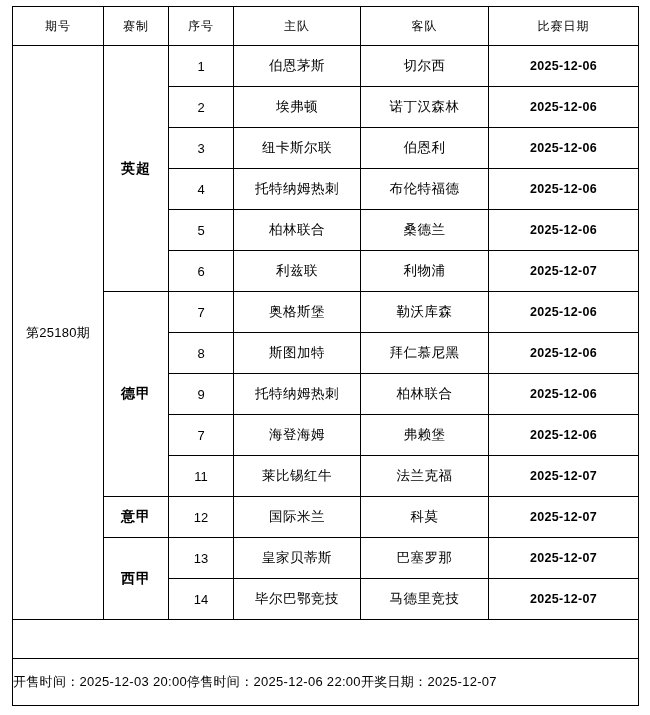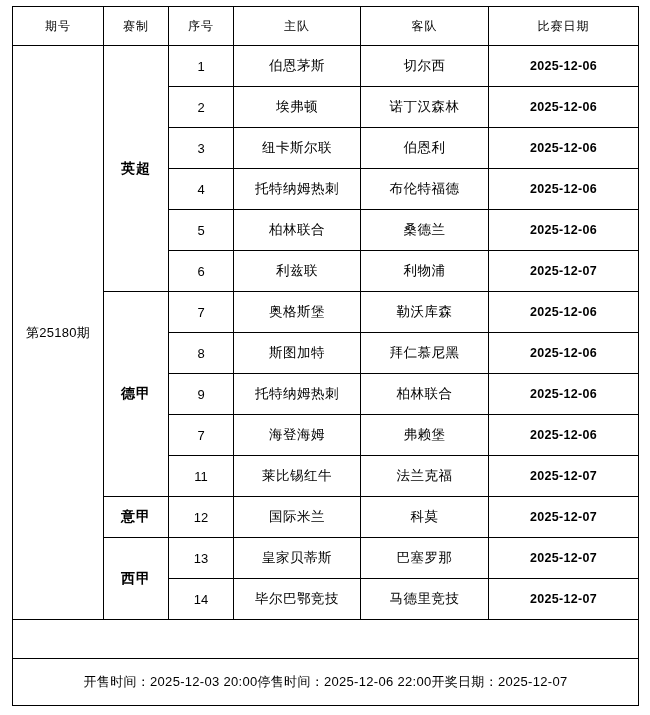--- a/index.html
+++ b/index.html
@@ -98,21 +98,21 @@
     border: 1px solid #000000;
   }
   
   .footer-row td {
     height: 46px;
     border: 1px solid #000000;
   }
   .footer-inner {
     display: flex;
     align-items: center;
-    justify-content: center;
+    justify-content: flex-start;
     width: 100%;
     height: 100%;
     font-size: 13px;
     letter-spacing: 0.3px;
   }
   .footer-inner > span {
     white-space: nowrap;
   }
 </style>
 </head>

